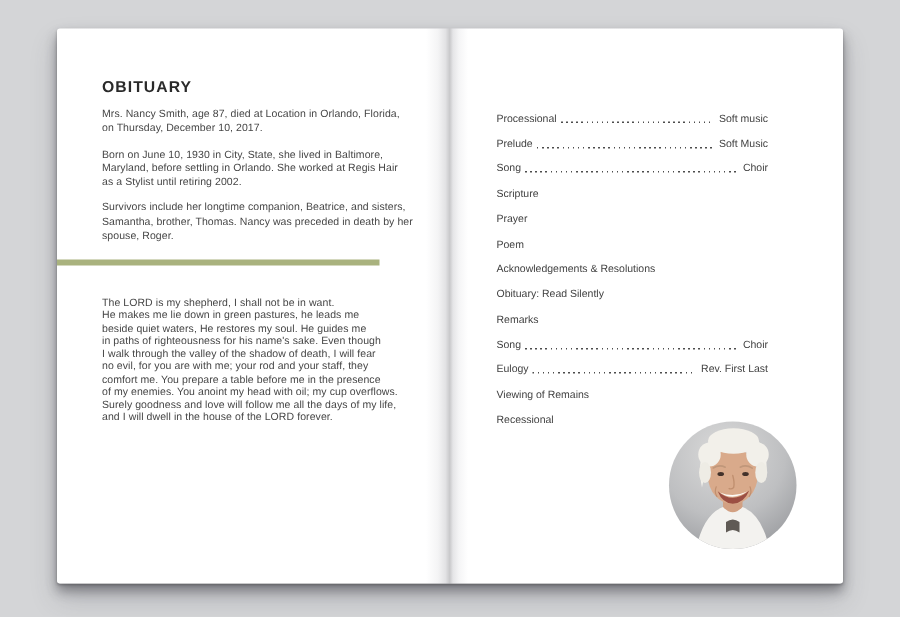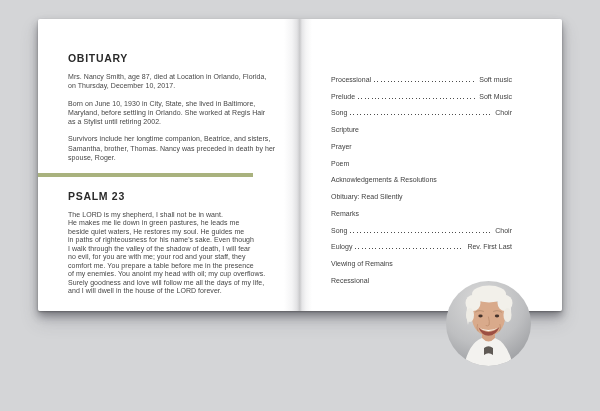--- a/index.html
+++ b/index.html
@@ -14,21 +14,21 @@
   .stage {
     position: relative;
     width: 600px;
     height: 411px;
   }
   .book {
     position: absolute;
     left: 38px;
     top: 19px;
     width: 524px;
-    height: 292px;
+    height: 370px;
     display: flex;
     border-radius: 2px;
     box-shadow: 0 5px 8px rgba(45,45,52,0.45),
                 0 1px 2px rgba(0,0,0,0.30),
                 0 10px 18px rgba(70,70,80,0.22);
   }
   .page { position: relative; height: 100%; }
   .page.left {
     width: 262px;
     border-radius: 2px 0 0 2px;
@@ -140,21 +140,20 @@
 Maryland, before settling in Orlando. She worked at Regis Hair
 as a Stylist until retiring 2002.</p>
         <p>Survivors include her longtime companion, Beatrice, and sisters,
 Samantha, brother, Thomas. Nancy was preceded in death by her
 spouse, Roger.</p>
       </section>
 
       <div class="divider" style="background: rgb(169, 178, 126);"></div>
 
       <section class="psalm">
-        <div class="section-title">PSALM 23</div>
         <p class="psalm-text">The LORD is my shepherd, I shall not be in want.
 He makes me lie down in green pastures, he leads me
 beside quiet waters, He restores my soul. He guides me
 in paths of righteousness for his name's sake. Even though
 I walk through the valley of the shadow of death, I will fear
 no evil, for you are with me; your rod and your staff, they
 comfort me. You prepare a table before me in the presence
 of my enemies. You anoint my head with oil; my cup overflows.
 Surely goodness and love will follow me all the days of my life,
 and I will dwell in the house of the LORD forever.</p>

